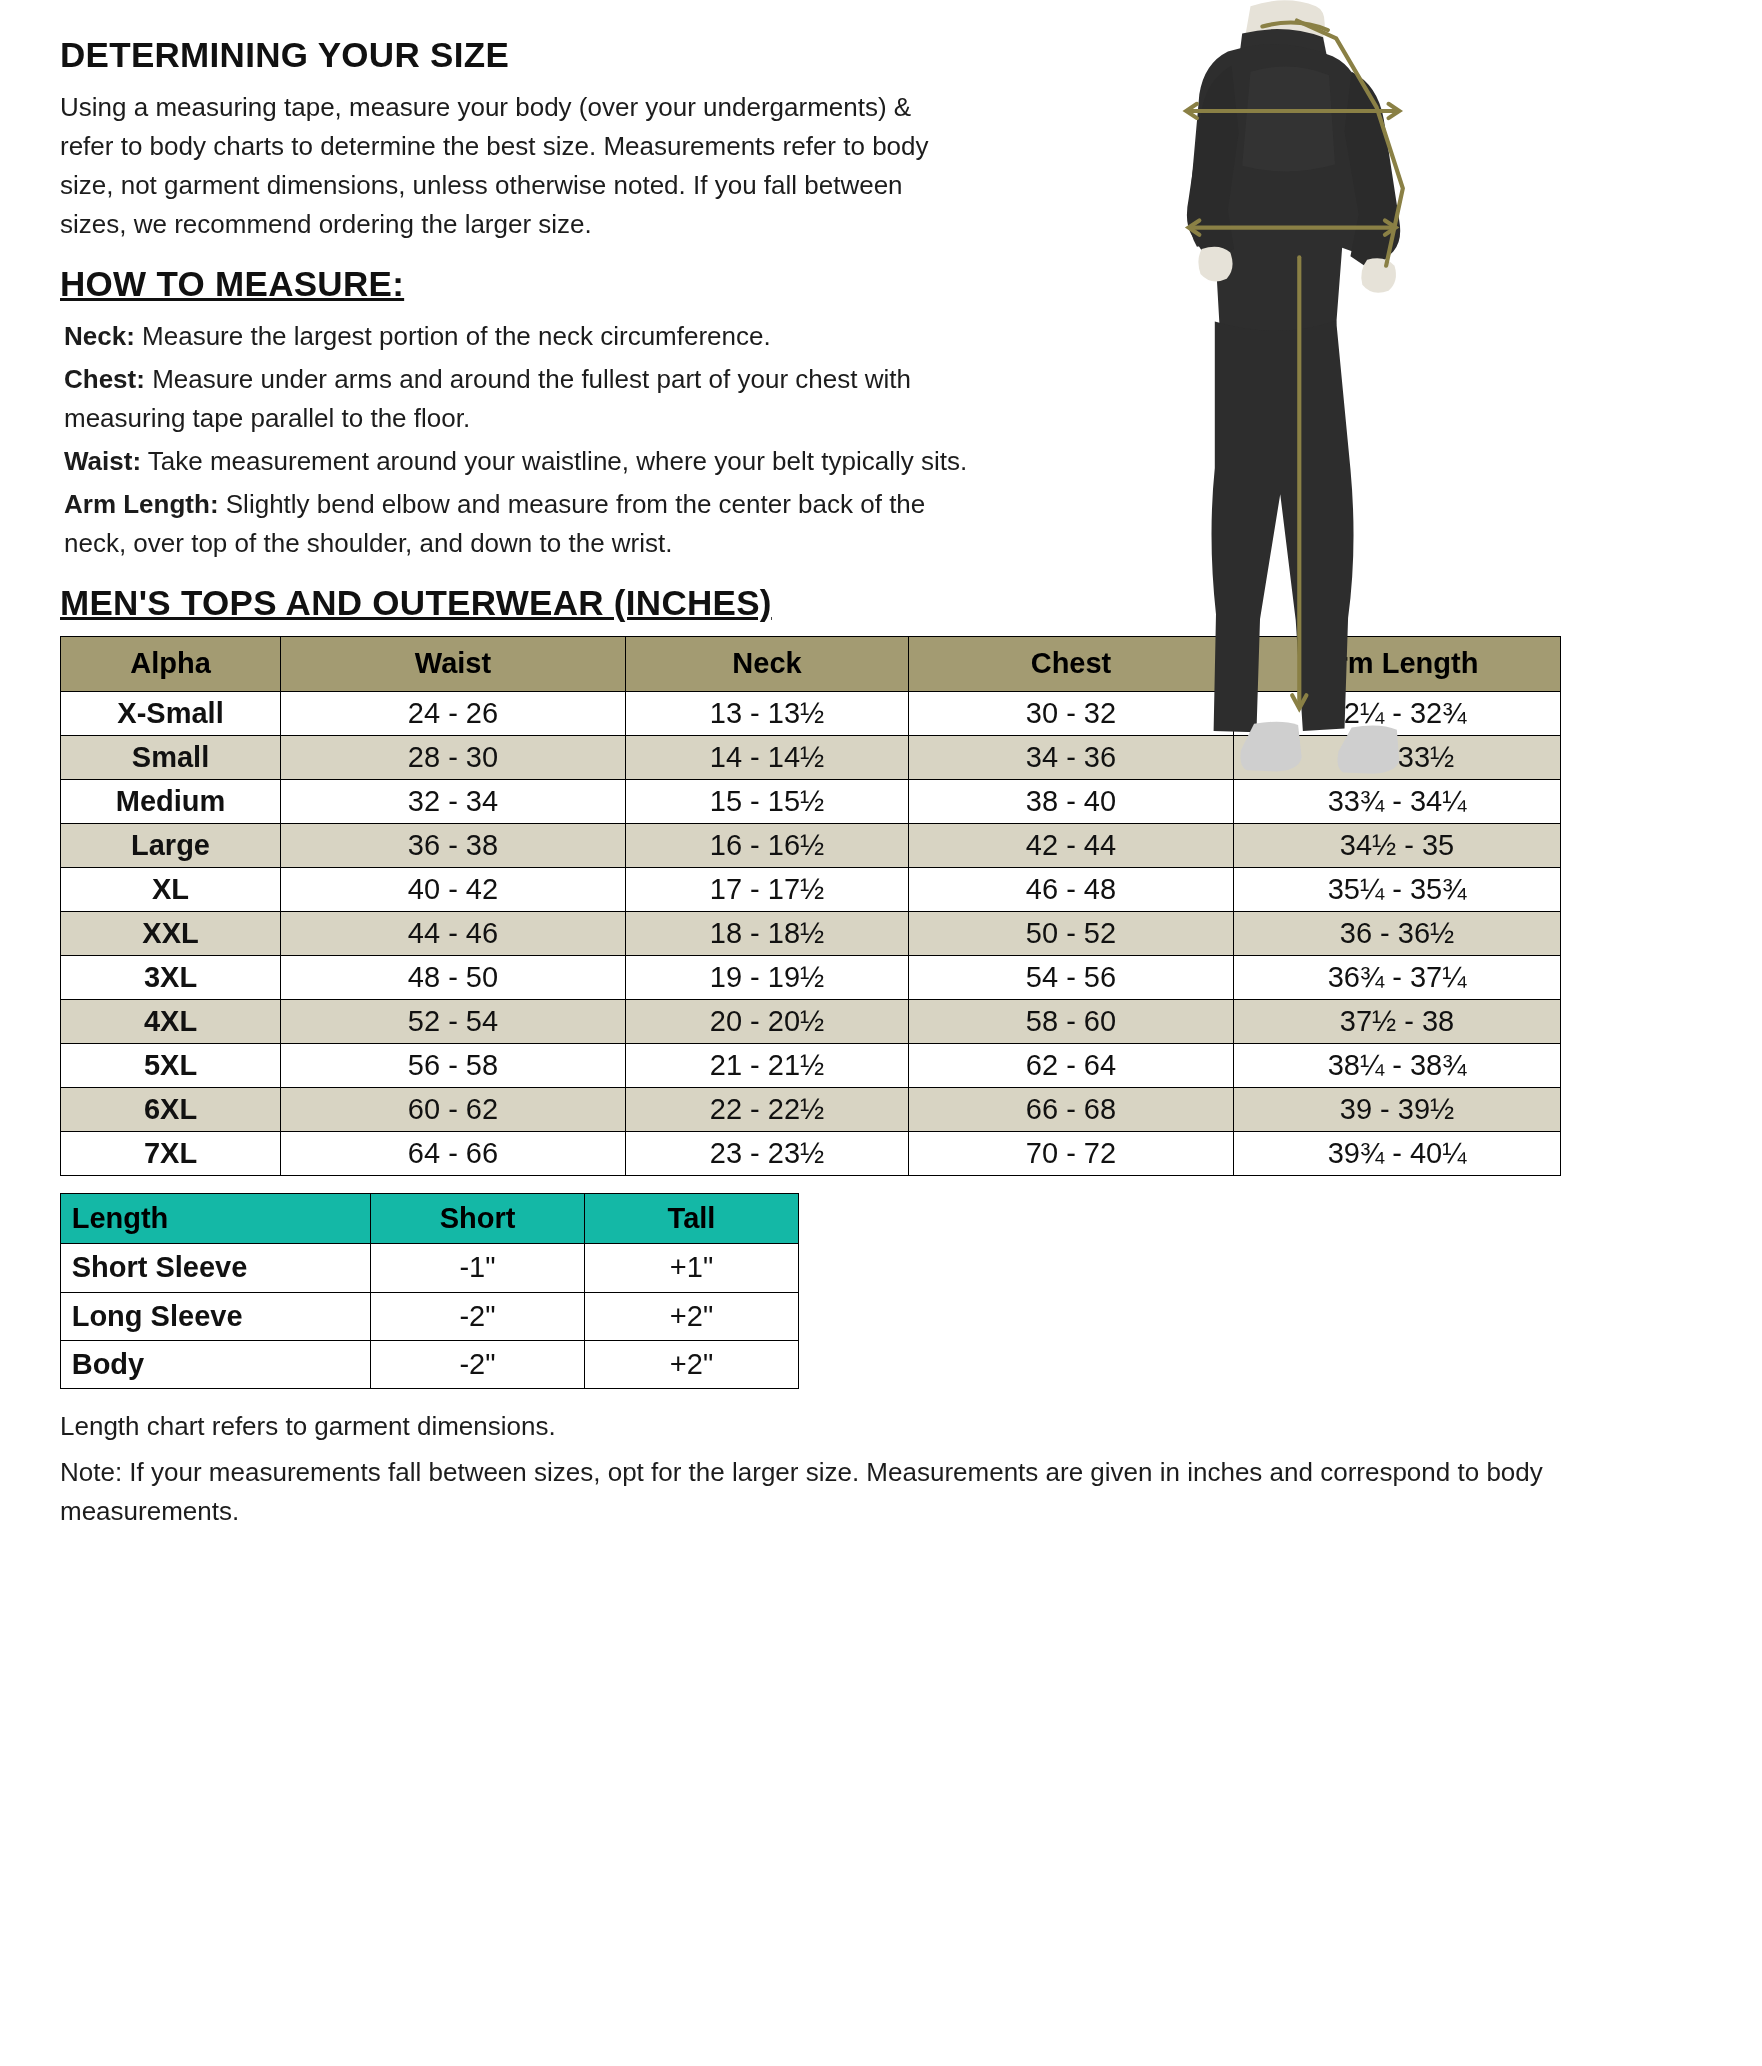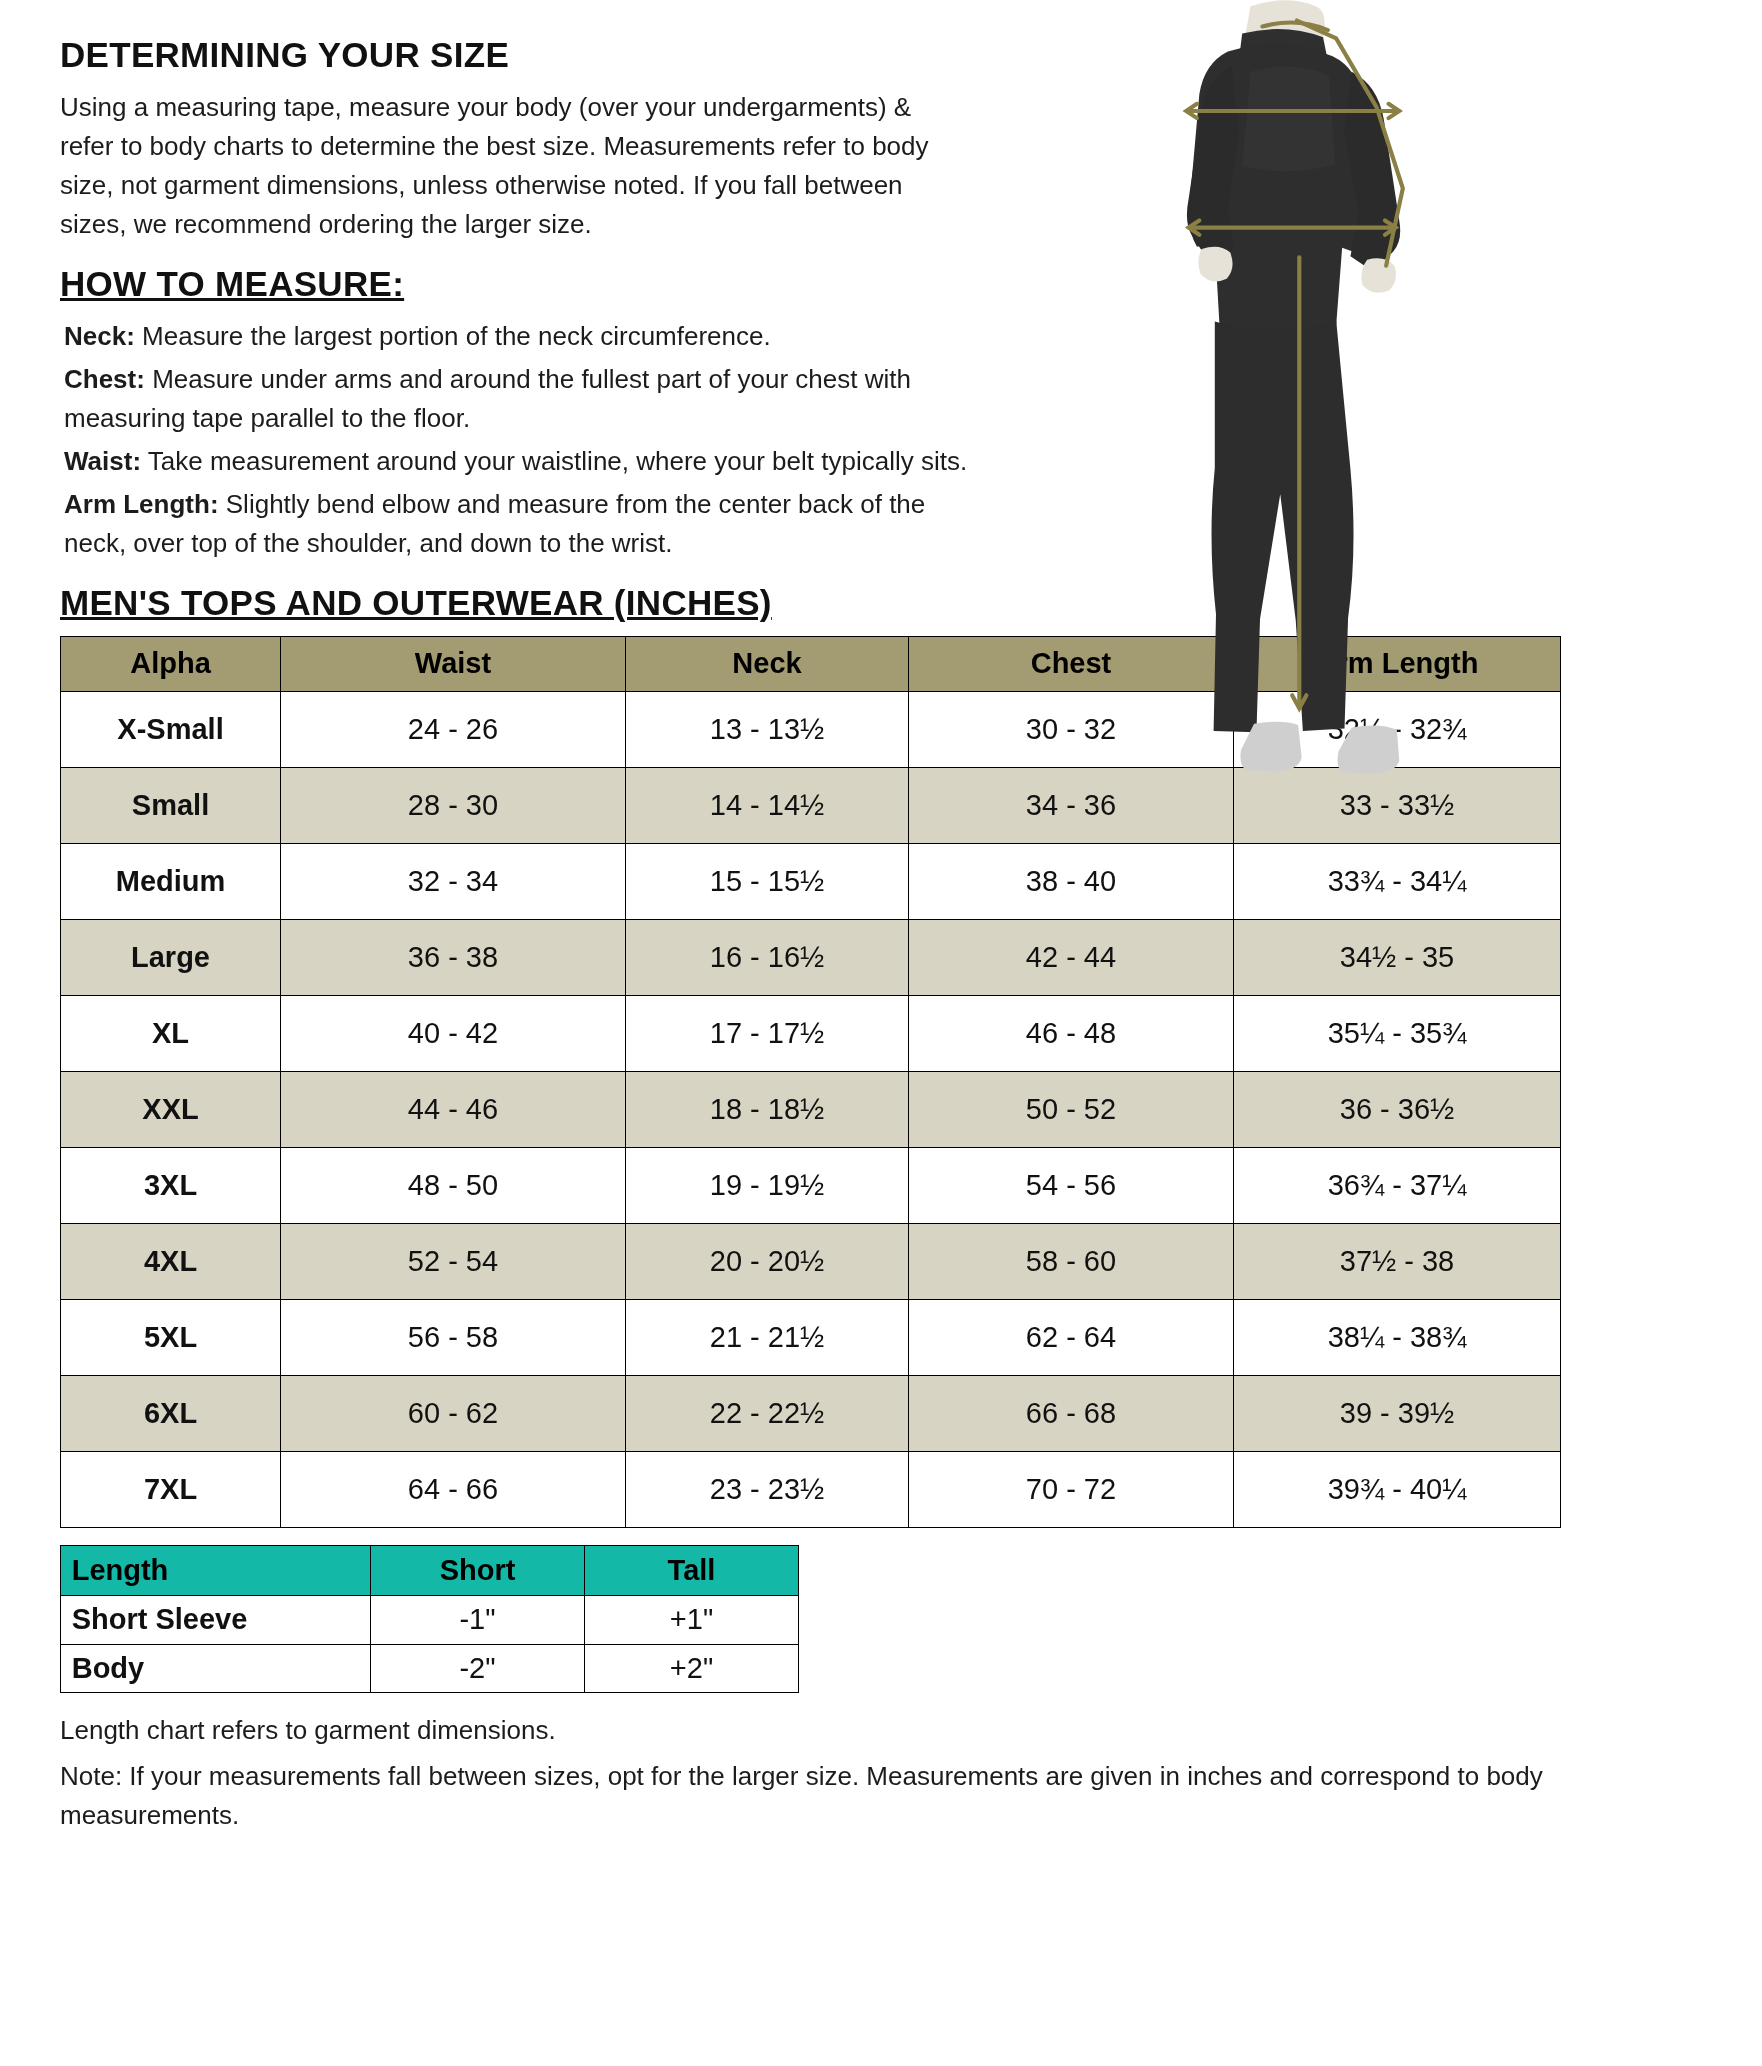--- a/index.html
+++ b/index.html
@@ -72,21 +72,21 @@
     background: #a39b72;
     color: #000;
     font-size: 29px;
     font-weight: bold;
     padding: 10.7px 0;
     border: 1.8px solid #000;
     text-align: center;
   }
   table.size-table td {
     font-size: 29px;
-    padding: 21px 0;
+    padding: 5px 0;
     border: 1.8px solid #000;
     text-align: center;
     color: #111;
     background: #ffffff;
   }
   table.size-table tbody tr:nth-child(even) td {
     background: #d8d4c3;
   }
   table.size-table td.alpha {
     font-weight: bold;
@@ -317,20 +317,25 @@
         <th>Tall</th>
       </tr>
     </thead>
     <tbody>
       <tr>
         <td class="left">Short Sleeve</td>
         <td>-1"</td>
         <td>+1"</td>
       </tr>
       <tr>
+        <td class="left">Long Sleeve</td>
+        <td>-2"</td>
+        <td>+2"</td>
+      </tr>
+      <tr>
         <td class="left">Body</td>
         <td>-2"</td>
         <td>+2"</td>
       </tr>
     </tbody>
   </table>
 
   <div class="notes">
     <p>Length chart refers to garment dimensions.</p>
     <p>Note: If your measurements fall between sizes, opt for the larger size. Measurements are given in inches and correspond to body measurements.</p>

